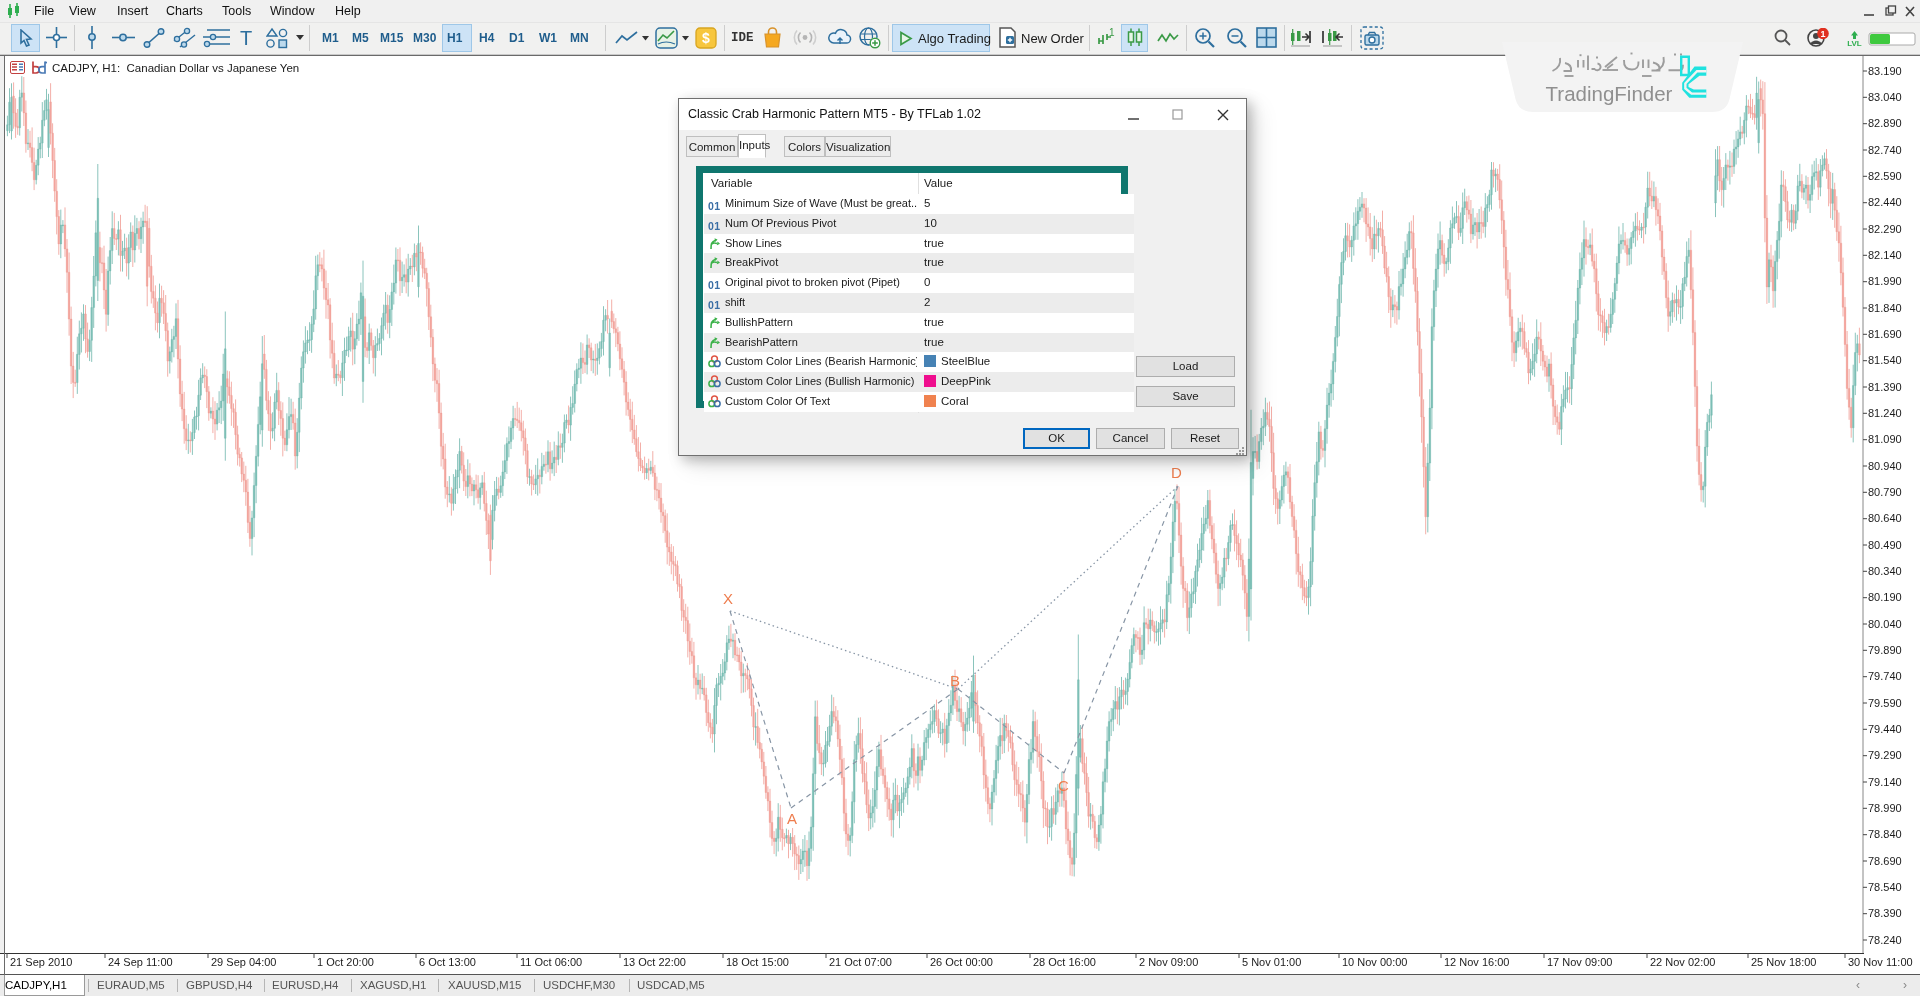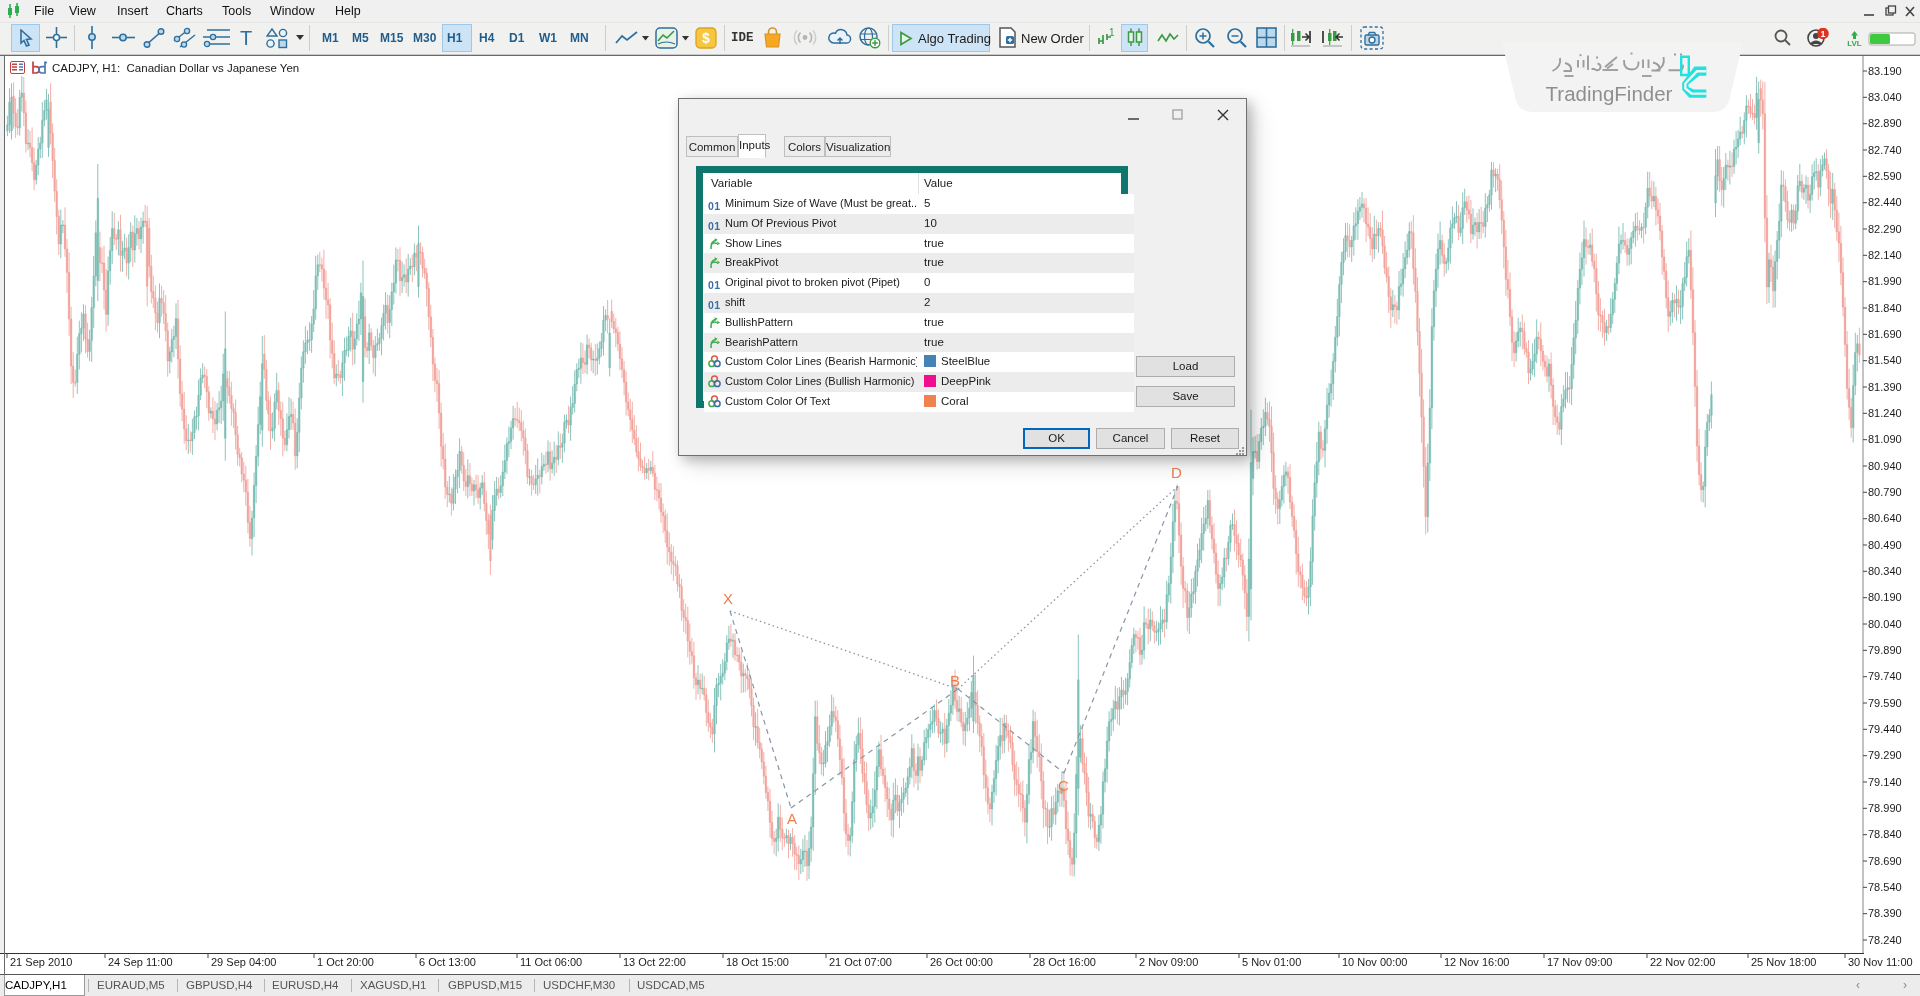--- a/index.html
+++ b/index.html
@@ -405,20 +405,21 @@
     <circle cx="44" cy="8" r="3" fill="#444"></circle>
     <path d="M38 16 a7 7 0 0 1 12 0" fill="#444"></path>
 <circle cx="51" cy="5.5" r="5.8" fill="#e03020"></circle>
     <text x="51" y="9" text-anchor="middle" font-size="9" font-weight="bold" fill="#fff" font-family="Liberation Sans">1</text>
 <path d="M79 7.5 l3.5-4.5 3.5 4.5 h-2 v3.5 h-3 v-3.5 Z" fill="#2eae4f"></path>
     <text x="82.5" y="18" text-anchor="middle" font-size="8" font-weight="bold" fill="#2eae4f" font-family="Liberation Sans">LVL</text>
 <rect x="97" y="5" width="46" height="12" rx="2" fill="#fff" stroke="#aaa"></rect>
     <rect x="98" y="6" width="20" height="10" rx="1.5" fill="#3ec93e"></rect>
 </svg>
 <div id="dlg">
+<div id="dlg-title">Classic Crab Harmonic Pattern MT5 - By TFLab 1.02</div>
 <svg style="position:absolute;left:447px;top:9px" width="110" height="14" viewBox="0 0 110 14">
 <line x1="2" y1="11" x2="13" y2="11" stroke="#333" stroke-width="1.4"></line>
 <rect x="47" y="2" width="9" height="9" fill="none" stroke="#999" stroke-width="1.2"></rect>
 <path d="M92 2 L102 12 M102 2 L92 12" stroke="#333" stroke-width="1.4"></path>
 </svg>
 <div id="dlg-body">
 <div class="tab" style="left:7px;width:52px">Common</div>
 <div class="tab active" style="left:59px;width:28px">Inputs</div>
 <div class="tab" style="left:105px;width:41px">Colors</div>
 <div class="tab" style="left:146px;width:66px">Visualization</div>
@@ -515,21 +516,21 @@
         </g>
 </svg>
 </div>
 </div>
 <div id="tabbar">
     <div id="tab-active">CADJPY,H1</div>
     <div class="btab" style="left:97px">EURAUD,M5</div>
     <div class="btab" style="left:186px">GBPUSD,H4</div>
     <div class="btab" style="left:272px">EURUSD,H4</div>
     <div class="btab" style="left:360px">XAGUSD,H1</div>
-    <div class="btab" style="left:448px">GBPUSD,M15</div>
+    <div class="btab" style="left:448px">XAUUSD,M15</div>
     <div class="btab" style="left:543px">USDCHF,M30</div>
     <div class="btab" style="left:637px">USDCAD,M5</div>
     <div style="position:absolute;left:88px;top:4px;width:1px;height:13px;background:#b5b5b5"></div>
     <div style="position:absolute;left:177px;top:4px;width:1px;height:13px;background:#b5b5b5"></div>
     <div style="position:absolute;left:264px;top:4px;width:1px;height:13px;background:#b5b5b5"></div>
     <div style="position:absolute;left:351px;top:4px;width:1px;height:13px;background:#b5b5b5"></div>
     <div style="position:absolute;left:438px;top:4px;width:1px;height:13px;background:#b5b5b5"></div>
     <div style="position:absolute;left:534px;top:4px;width:1px;height:13px;background:#b5b5b5"></div>
     <div style="position:absolute;left:629px;top:4px;width:1px;height:13px;background:#b5b5b5"></div>
     <div style="position:absolute;left:1856px;top:3px;font:12px 'Liberation Sans',sans-serif;color:#888">‹</div>

